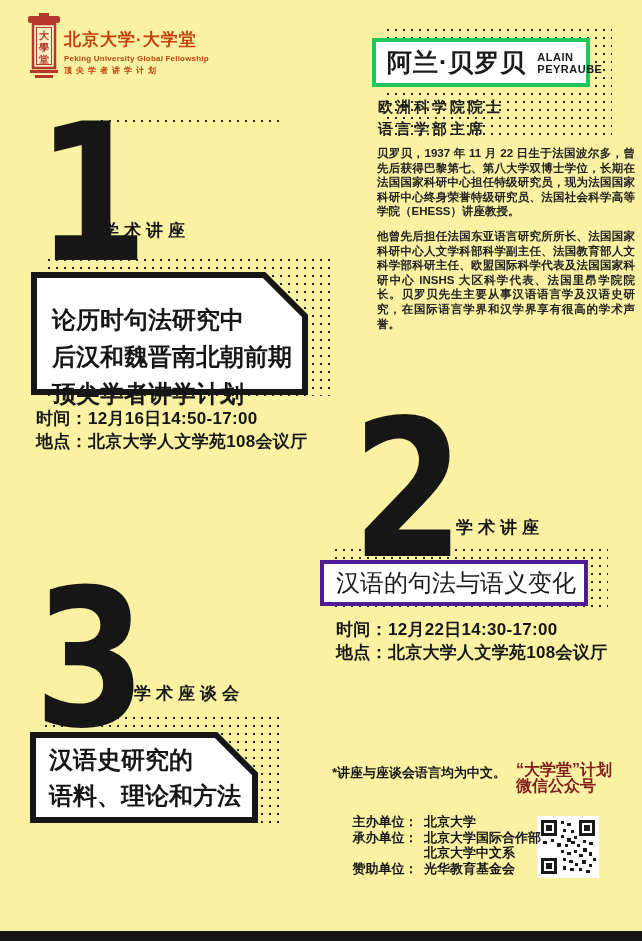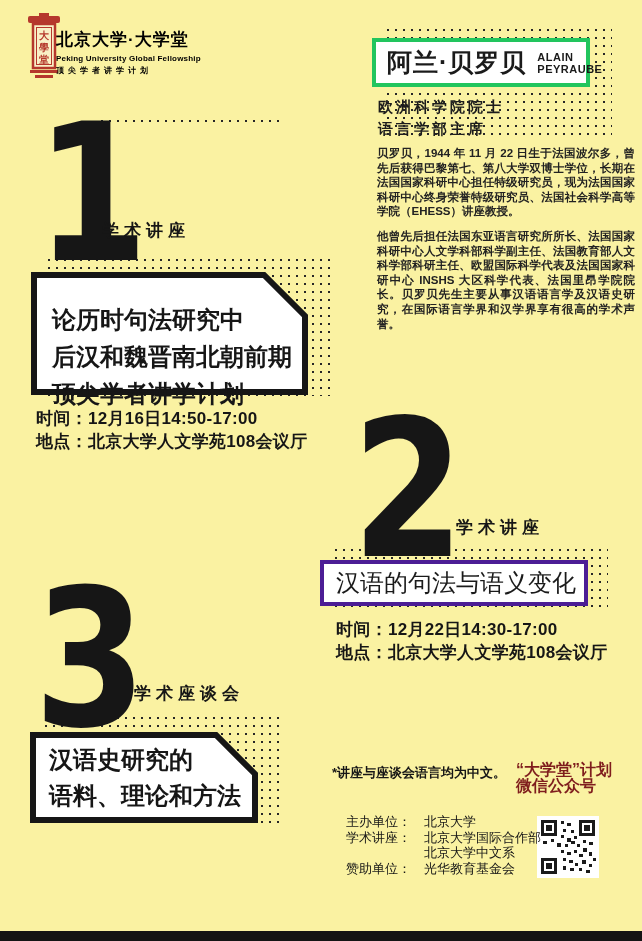--- a/index.html
+++ b/index.html
@@ -13,27 +13,27 @@
   .titlebox svg{position:absolute;left:0;top:0;}
   .titlebox .lines{position:relative;z-index:2;font-weight:900;color:#161616;}
   .box-plain{position:absolute;z-index:3;background:#fff;border:4px solid #4c1d95;display:flex;align-items:center;}
   .timeplace{position:absolute;font-weight:800;font-size:17px;line-height:23px;color:#161616;z-index:2;letter-spacing:0.3px;}
   .namebox{position:absolute;left:372px;top:38px;width:218px;height:49px;background:#fff;border:4px solid #22c55e;display:flex;align-items:center;z-index:3;box-sizing:border-box;}
   .namebox .cn{font-size:25px;font-weight:900;margin-left:11px;letter-spacing:1px;white-space:nowrap;}
   .namebox .en{font-size:11px;font-weight:800;line-height:12px;margin-left:11px;letter-spacing:0.5px;}
   .speaker-titles{position:absolute;left:378px;top:96px;font-size:15px;font-weight:800;line-height:22px;letter-spacing:3px;color:#1c1c1c;}
   .bio{position:absolute;left:377px;top:146px;width:258px;font-size:11.5px;line-height:14.6px;font-weight:600;color:#222;text-align:justify;}
   .bio p{margin:0 0 10px 0;}
-  .logo-text{position:absolute;left:56px;top:28px;color:#000000;}
+  .logo-text{position:absolute;left:64px;top:28px;color:#c2410c;}
   .logo-title{font-size:17px;font-weight:800;letter-spacing:1px;}
   .logo-en{font-size:8px;font-weight:700;margin-top:3px;letter-spacing:0.2px;}
   .logo-cn{font-size:8px;font-weight:700;margin-top:2px;letter-spacing:4px;}
   .note{position:absolute;left:332px;top:764px;font-size:13px;font-weight:800;color:#161616;}
   .wechat{position:absolute;left:516px;top:762px;width:104px;text-align:left;font-size:16px;font-weight:800;line-height:16px;color:#7f1d1d;}
-  .orgs{position:absolute;left:346px;top:814px;font-size:13px;font-weight:400;line-height:15.5px;color:#161616;}
+  .orgs{position:absolute;left:346px;top:814px;font-size:13px;font-weight:700;line-height:15.5px;color:#161616;text-align:center;}
   .org-row{display:flex;}
   .org-label{width:78px;white-space:nowrap;}
   .org-val{white-space:nowrap;}
   .bottom-bar{position:absolute;left:0;top:931px;width:642px;height:10px;background:#141414;}
 </style>
 </head>
 <body>
 
 <div id="poster">
 
@@ -60,21 +60,21 @@
     <span class="en">
       <span>ALAIN</span><br>
       <span>PEYRAUBE</span>
     </span>
   </div>
   <div class="speaker-titles">
     <div>欧洲科学院院士</div>
     <div>语言学部主席</div>
   </div>
   <div class="bio">
-    <p>贝罗贝，1944 年 11 月 22 日生于法国波尔多，曾先后获得巴黎第七、第八大学双博士学位，长期在法国国家科研中心担任特级研究员，现为法国国家科研中心终身荣誉特级研究员、法国社会科学高等学院（EHESS）讲座教授。</p>
+    <p>贝罗贝，1937 年 11 月 22 日生于法国波尔多，曾先后获得巴黎第七、第八大学双博士学位，长期在法国国家科研中心担任特级研究员，现为法国国家科研中心终身荣誉特级研究员、法国社会科学高等学院（EHESS）讲座教授。</p>
     <p>他曾先后担任法国东亚语言研究所所长、法国国家科研中心人文学科部科学副主任、法国教育部人文科学部科研主任、欧盟国际科学代表及法国国家科研中心 INSHS 大区科学代表、法国里昂学院院长。贝罗贝先生主要从事汉语语言学及汉语史研究，在国际语言学界和汉学界享有很高的学术声誉。</p>
   </div>
 
   <div class="numeral" style="left:36px;top:100px;">1</div>
   <div class="dots" style="left:98px;top:117px;width:184px;height:8px;"></div>
   <div class="type-label" style="left:102px;top:219px;">学术讲座</div>
 
   <div class="dots" style="left:45px;top:256px;width:288px;height:140px;"></div>
   <div class="titlebox" style="left:31px;top:272px;width:277px;height:123px;">
     <svg width="277" height="123" viewBox="0 0 277 123">
@@ -175,21 +175,21 @@
         <rect x="56" y="42" width="3" height="3"></rect>
     </g>
   </svg>
 
   <div class="orgs">
     <div class="org-row">
       <span class="org-label">主办单位：</span>
       <span class="org-val">北京大学</span>
     </div>
     <div class="org-row">
-      <span class="org-label">学术讲座：</span>
+      <span class="org-label">承办单位：</span>
       <span class="org-val">北京大学国际合作部</span>
     </div>
     <div class="org-row">
       <span class="org-label"></span>
       <span class="org-val">北京大学中文系</span>
     </div>
     <div class="org-row">
       <span class="org-label">赞助单位：</span>
       <span class="org-val">光华教育基金会</span>
     </div>

